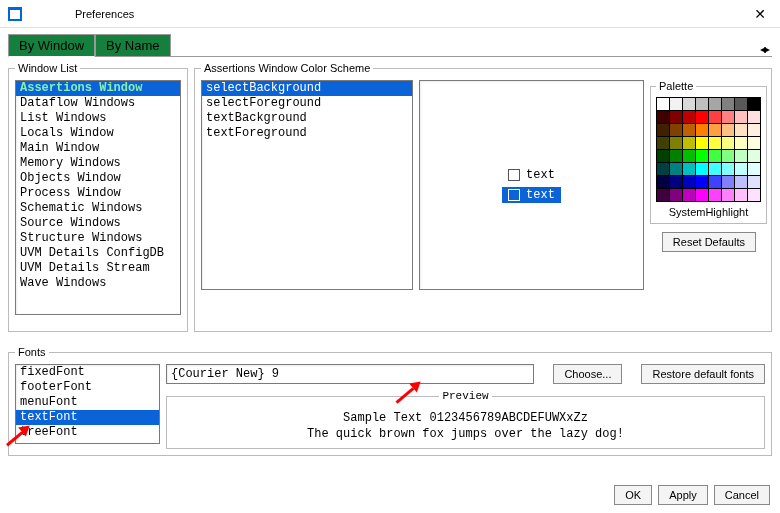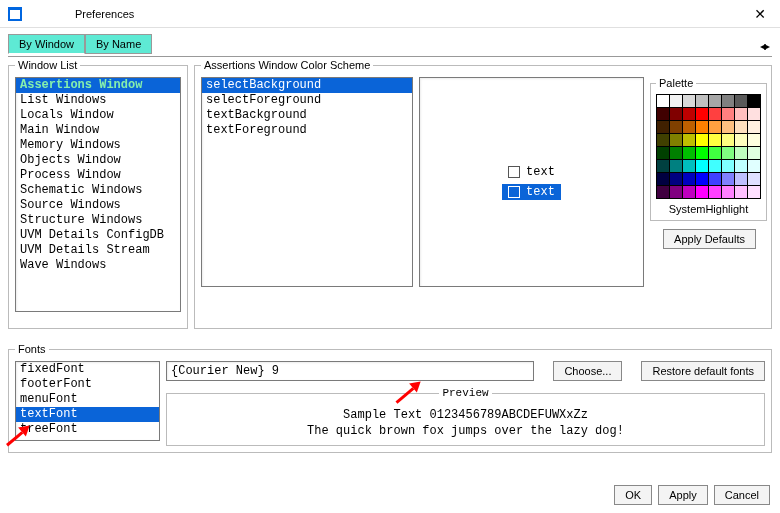--- a/index.html
+++ b/index.html
@@ -39,22 +39,22 @@
   .tabbar {
     padding: 6px 8px 0 8px;
     display: flex;
     align-items: flex-end;
     gap: 0;
     position: relative;
   }
   .tab {
     border: 1px solid #999;
     padding: 3px 10px;
-    background: #5eead4;
-    font-size: 11px;
+    background: #15803d;
+    font-size: 13px;
     cursor: pointer;
     border-bottom: 1px solid #999;
     margin-bottom: -1px;
     text-align: center;
   }
   .tab.active {
     border-bottom: 1px solid #fff;
     z-index: 2;
   }
   .tabbar .right-widget {
@@ -332,20 +332,21 @@
   <div class="tab">By Name</div>
   <div class="right-widget">◂▸</div>
   <div class="tabline"></div>
 </div>
 
 <div class="content">
   <fieldset class="window-list">
     <legend>Window List</legend>
     <div class="listbox" id="window-listbox">
         <div class="item selected">Assertions Window</div>
+        <div class="item">Dataflow Windows</div>
         <div class="item">List Windows</div>
         <div class="item">Locals Window</div>
         <div class="item">Main Window</div>
         <div class="item">Memory Windows</div>
         <div class="item">Objects Window</div>
         <div class="item">Process Window</div>
         <div class="item">Schematic Windows</div>
         <div class="item">Source Windows</div>
         <div class="item">Structure Windows</div>
         <div class="item">UVM Details ConfigDB</div>
@@ -441,21 +442,21 @@
               <div class="sw" style="background: rgb(191, 0, 191);"></div>
               <div class="sw" style="background: rgb(255, 0, 255);"></div>
               <div class="sw" style="background: rgb(255, 64, 255);"></div>
               <div class="sw" style="background: rgb(255, 128, 255);"></div>
               <div class="sw" style="background: rgb(255, 191, 255);"></div>
               <div class="sw" style="background: rgb(255, 224, 255);"></div>
             </div>
           <div class="palette-label">SystemHighlight</div>
         </fieldset>
         <div class="reset-row">
-          <button class="btn">Apply Defaults</button>
+          <button class="btn">Reset Defaults</button>
         </div>
       </div>
     </fieldset>
   </div>
 </div>
 
 <div class="fonts-section">
   <fieldset class="fonts-fs">
     <legend>Fonts</legend>
 

